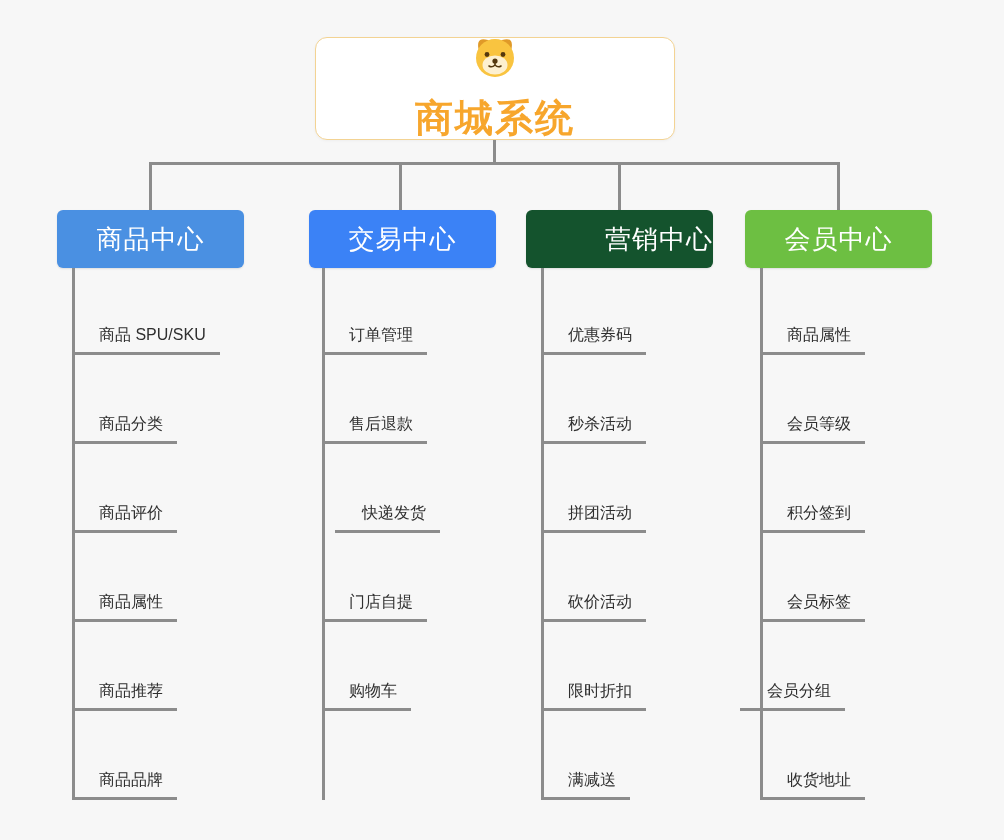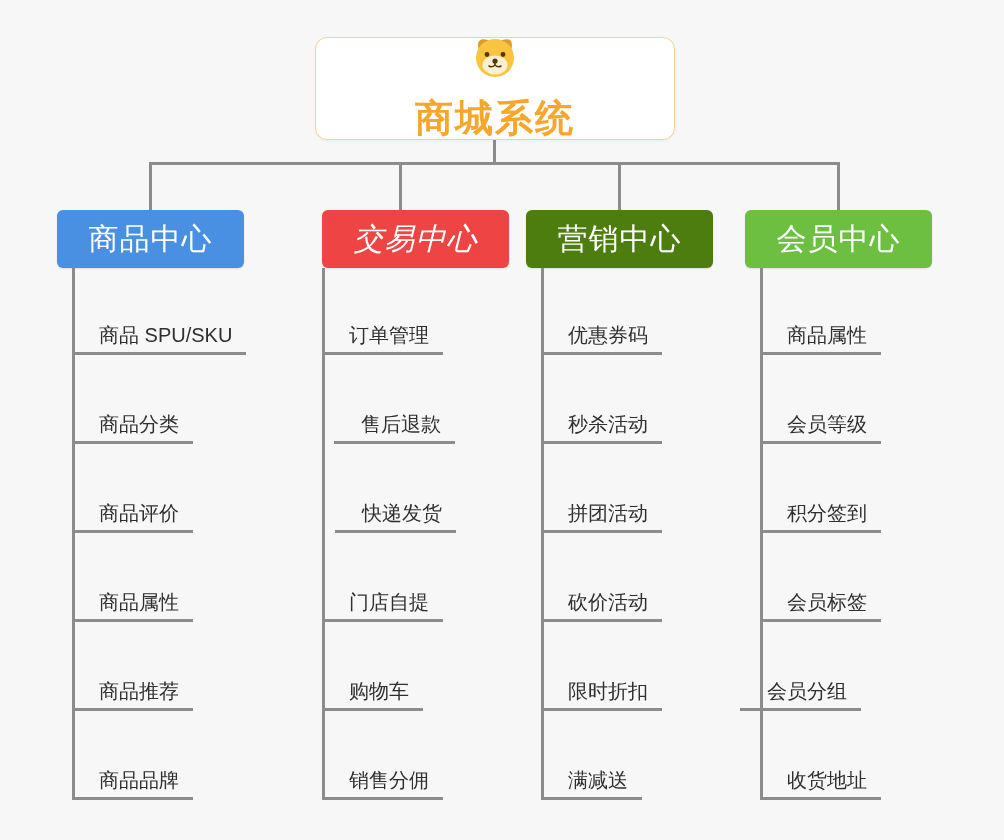--- a/index.html
+++ b/index.html
@@ -56,34 +56,34 @@
   .branch {
     position: absolute;
     top: 210px;
     width: 187px;
     height: 58px;
     border-radius: 6px;
     display: flex;
     align-items: center;
     justify-content: center;
     color: #ffffff;
-    font-size: 30px;
+    font-size: 26px;
     font-weight: 500;
     letter-spacing: 1px;
     box-shadow: 0 1px 2px rgba(0,0,0,0.10);
   }
   
   .child {
     position: absolute;
     height: 34px;
     line-height: 34px;
     padding-left: 27px;
     padding-right: 14px;
     border-bottom: 3px solid #8c8c8c;
-    font-size: 20px;
+    font-size: 16px;
     color: #2f2f2f;
     white-space: nowrap;
   }
 </style>
 </head>
 <body>
 
 <div id="canvas">
 
   <div class="root">
@@ -105,48 +105,47 @@
   <div class="line v-line" style="left:493px; top:140px; height:25px;"></div>
   <div class="line h-line" style="left:149px; top:162px; width:691px;"></div>
   <div class="line v-line" style="left:149px; top:162px; height:48px;"></div>
   <div class="line v-line" style="left:399px; top:162px; height:48px;"></div>
   <div class="line v-line" style="left:618px; top:162px; height:48px;"></div>
   <div class="line v-line" style="left:837px; top:162px; height:48px;"></div>
 
   <div class="branch" style="left: 57px; background-color: rgb(74, 144, 226);">
     <span>商品中心</span>
   </div>
-  <div class="branch" style="left: 322px; background-color: #ef4444; font-style: italic;">
+  <div class="branch" style="left: 309px; background-color: #3b82f6;">
     <span>交易中心</span>
   </div>
-  <div class="branch" style="left: 526px; background-color: #4d7c0f;">
+  <div class="branch" style="left: 526px; background-color: #14532d; justify-content: flex-end;">
     <span>营销中心</span>
   </div>
   <div class="branch" style="left: 745px; background-color: rgb(109, 191, 66);">
     <span>会员中心</span>
   </div>
 
   <div class="line v-line" style="left:72px;  top:268px; height:532px;"></div>
   <div class="line v-line" style="left:322px; top:268px; height:532px;"></div>
   <div class="line v-line" style="left:541px; top:268px; height:532px;"></div>
   <div class="line v-line" style="left:760px; top:268px; height:532px;"></div>
 
   <div class="child" style="left:72px; top:318px;">商品 SPU/SKU</div>
   <div class="child" style="left:72px; top:407px;">商品分类</div>
   <div class="child" style="left:72px; top:496px;">商品评价</div>
   <div class="child" style="left:72px; top:585px;">商品属性</div>
   <div class="child" style="left:72px; top:674px;">商品推荐</div>
   <div class="child" style="left:72px; top:763px;">商品品牌</div>
 
   <div class="child" style="left:322px; top:318px;">订单管理</div>
-  <div class="child" style="left:334px; top:407px;">售后退款</div>
+  <div class="child" style="left:322px; top:407px;">售后退款</div>
   <div class="child" style="left:322px; top:496px;margin-left:13px;">快递发货</div>
   <div class="child" style="left:322px; top:585px;">门店自提</div>
   <div class="child" style="left:322px; top:674px;">购物车</div>
-  <div class="child" style="left:322px; top:763px;">销售分佣</div>
 
   <div class="child" style="left:541px; top:318px;">优惠券码</div>
   <div class="child" style="left:541px; top:407px;">秒杀活动</div>
   <div class="child" style="left:541px; top:496px;">拼团活动</div>
   <div class="child" style="left:541px; top:585px;">砍价活动</div>
   <div class="child" style="left:541px; top:674px;">限时折扣</div>
   <div class="child" style="left:541px; top:763px;">满减送</div>
 
   <div class="child" style="left:760px; top:318px;">商品属性</div>
   <div class="child" style="left:760px; top:407px;">会员等级</div>

